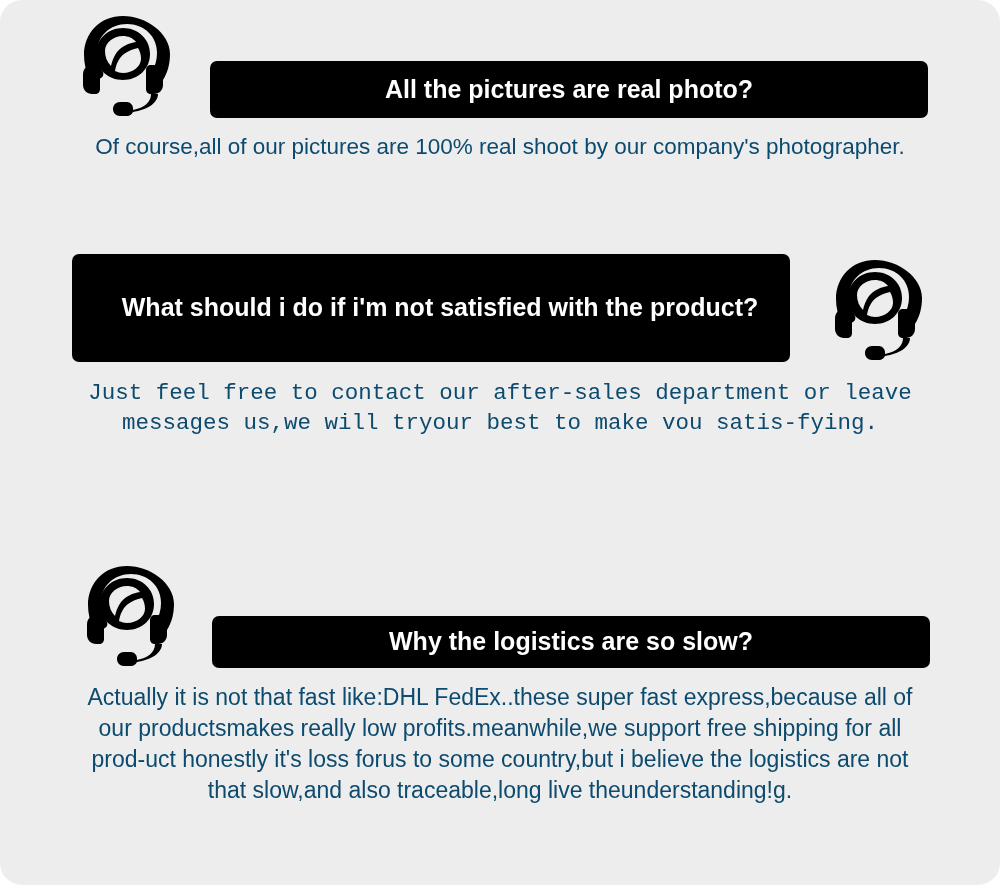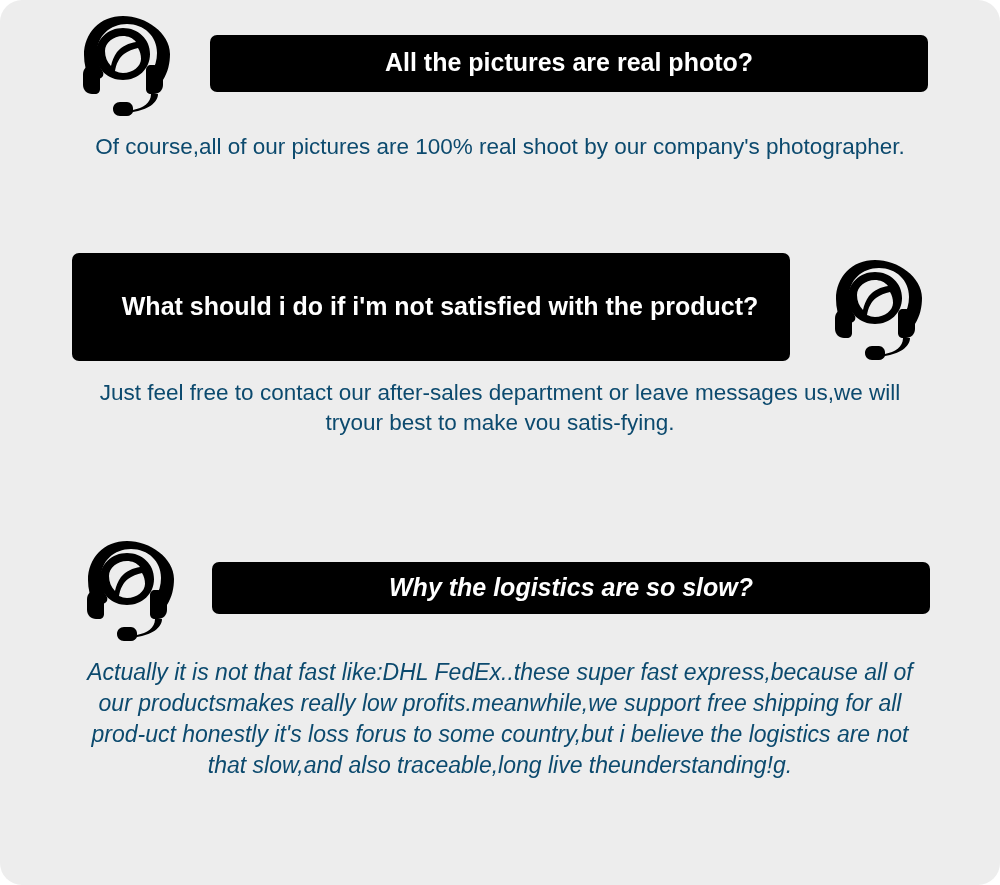--- a/index.html
+++ b/index.html
@@ -23,21 +23,21 @@
   }
 
   
   .faq {
     position: absolute;
     left: 0;
     width: 1000px;
   }
   .row {
     display: flex;
-    align-items: center;
+    align-items: flex-end;
     width: 100%;
   }
   .row.right { justify-content: flex-start; }
   .row.left  { justify-content: flex-start; }
 
   .avatar {
     flex: 0 0 auto;
     width: 110px;
     height: 110px;
     position: relative;
@@ -96,24 +96,25 @@
     padding-left: 36px;
   }
   #faq2 .avatar {
     order: 2;
     margin-left: 30px;
   }
   #faq2 .answer {
     font-size: 22.5px;
     margin-top: 16px;
     padding: 0 78px;
+    font-family: Liberation Mono, monospace;
   }
 
   
-  #faq3 { top: 533px; font-style: italic; }
+  #faq3 { top: 558px; }
   #faq3 .avatar { margin-left: 72px; }
   #faq3 .qbar {
     width: 718px;
     height: 52px;
     font-size: 25px;
     margin-left: 30px;
   }
   #faq3 .answer {
     font-size: 23px;
     margin-top: 14px;

